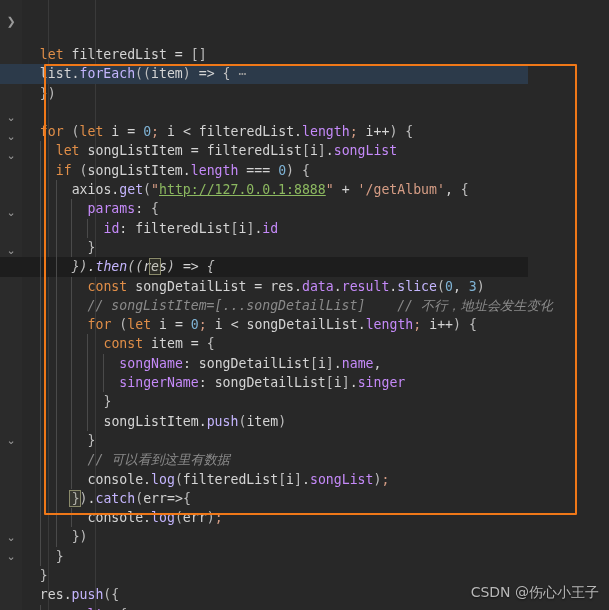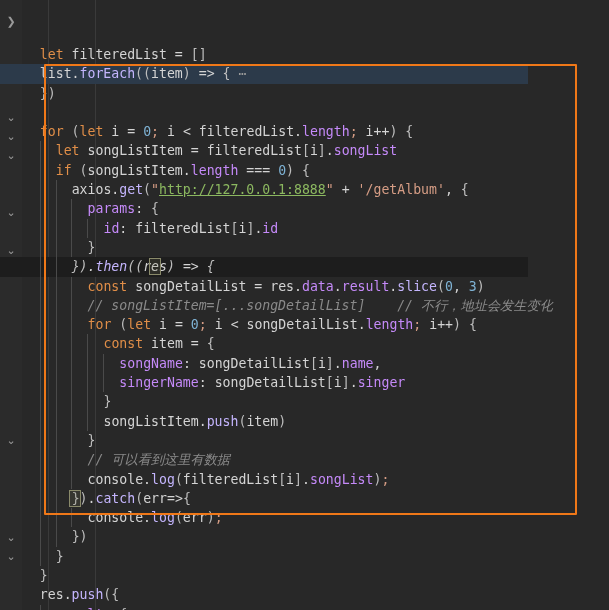--- a/index.html
+++ b/index.html
@@ -126,13 +126,14 @@
       <div class="line"><div class="guide" style="left: 39.72px;"></div><span class="txt" style="padding-left: 8px;"><span class="op"> </span><span class="op"> </span><span class="op"> </span><span class="op"> </span><span class="op"> </span><span class="op"> </span><span class="punc">}</span></span></div>
       <div class="line"><span class="txt" style="padding-left: 8px;"><span class="op"> </span><span class="op"> </span><span class="op"> </span><span class="op"> </span><span class="punc">}</span></span></div>
       <div class="line"><span class="txt" style="padding-left: 8px;"><span class="op"> </span><span class="op"> </span><span class="op"> </span><span class="op"> </span><span class="pl">res</span><span class="op">.</span><span class="fn">push</span><span class="punc">(</span><span class="punc">{</span></span></div>
       <div class="line"><div class="guide" style="left: 39.72px;"></div><span class="txt" style="padding-left: 8px;"><span class="op"> </span><span class="op"> </span><span class="op"> </span><span class="op"> </span><span class="op"> </span><span class="op"> </span><span class="prop">result</span><span class="op">:</span><span class="op"> </span><span class="punc">{</span></span></div>
       <div class="line"><div class="guide" style="left: 39.72px;"></div><div class="guide" style="left: 55.58px;"></div><span class="txt" style="padding-left: 8px;"><span class="op"> </span><span class="op"> </span><span class="op"> </span><span class="op"> </span><span class="op"> </span><span class="op"> </span><span class="op"> </span><span class="op"> </span><span class="pl">filteredList</span></span></div>
       <div class="line"><div class="guide" style="left: 39.72px;"></div><span class="txt" style="padding-left: 8px;"><span class="op"> </span><span class="op"> </span><span class="op"> </span><span class="op"> </span><span class="op"> </span><span class="op"> </span><span class="punc">}</span></span></div>
     </div>
 
   <div class="obox" id="obox" style="left: 44px; top: 64px; width: 529px; height: 447px; border-color: rgb(240, 120, 24);"></div>
 
+  <div class="wm">CSDN @伤心小王子</div>
 </div>
 
 </body></html>

